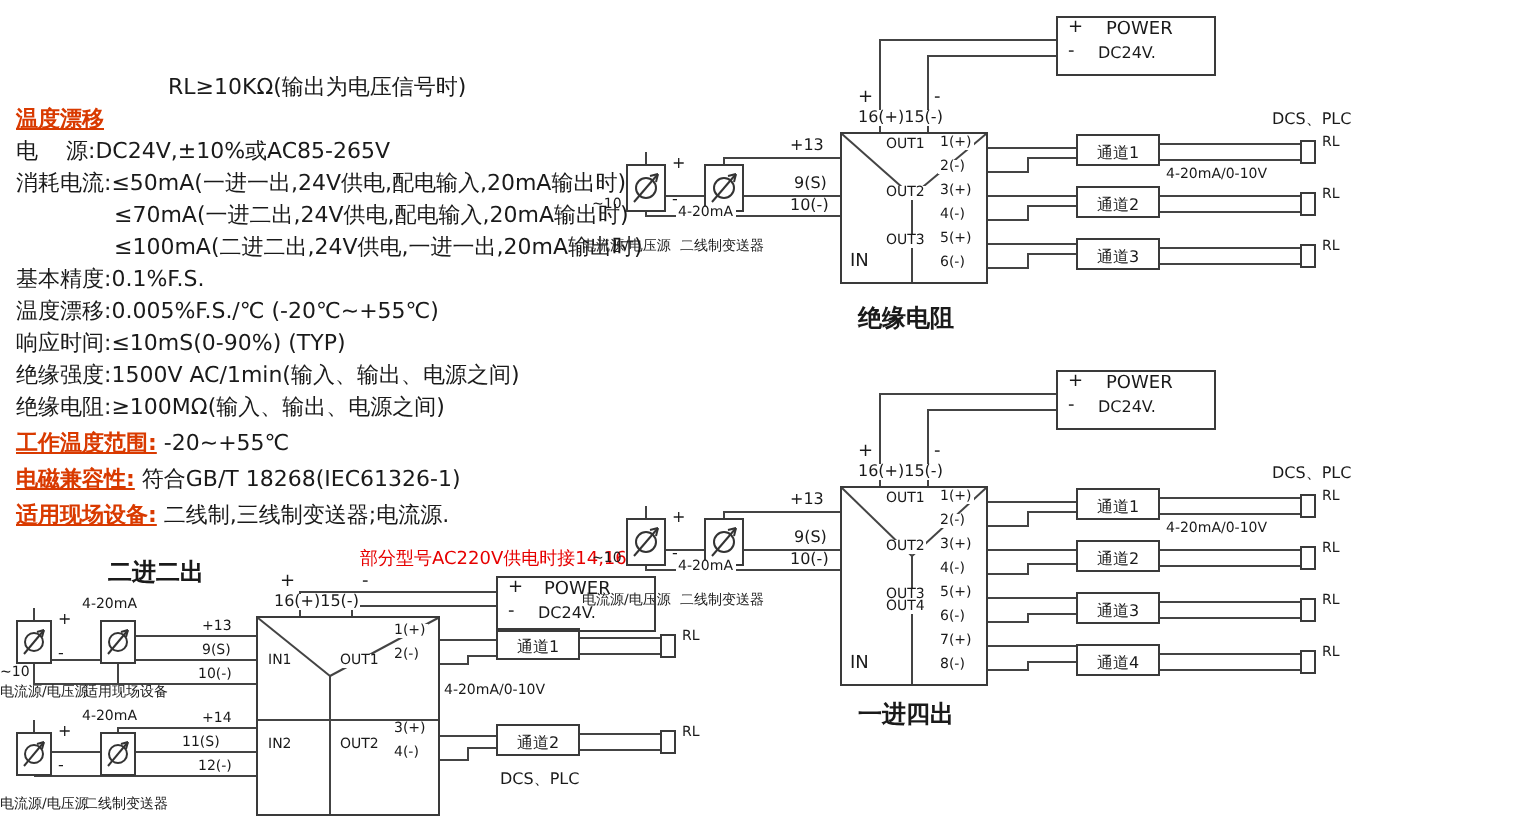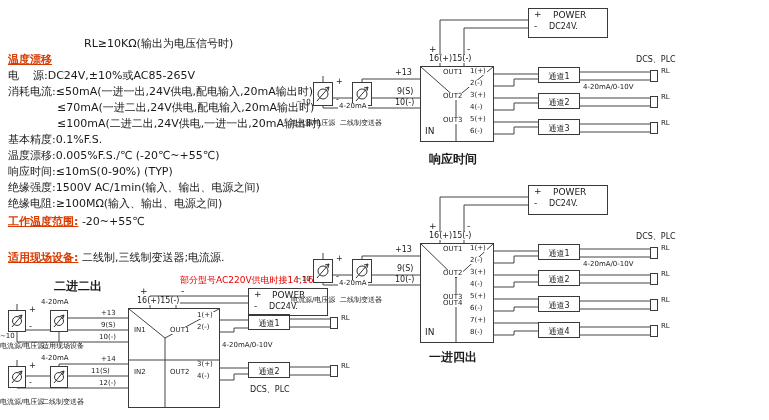--- a/index.html
+++ b/index.html
@@ -108,20 +108,21 @@
   <div class="lb f11" style="left:8px;top:70px">电    源:DC24V,±10%或AC85-265V</div>
   <div class="lb f11" style="left:8px;top:86px">消耗电流:≤50mA(一进一出,24V供电,配电输入,20mA输出时)</div>
   <div class="lb f11" style="left:57px;top:102px">≤70mA(一进二出,24V供电,配电输入,20mA输出时)</div>
   <div class="lb f11" style="left:57px;top:118px">≤100mA(二进二出,24V供电,一进一出,20mA输出时)</div>
   <div class="lb f11" style="left:8px;top:134px">基本精度:0.1%F.S.</div>
   <div class="lb f11" style="left:8px;top:150px">温度漂移:0.005%F.S./℃ (-20℃~+55℃)</div>
   <div class="lb f11" style="left:8px;top:166px">响应时间:≤10mS(0-90%) (TYP)</div>
   <div class="lb f11" style="left:8px;top:182px">绝缘强度:1500V AC/1min(输入、输出、电源之间)</div>
   <div class="lb f11" style="left:8px;top:198px">绝缘电阻:≥100MΩ(输入、输出、电源之间)</div>
   <div class="lb f11" style="left:8px;top:216px"><span class="red u">工作温度范围:</span><span> -20~+55℃</span></div>
+  <div class="lb f11" style="left:8px;top:234px"><span class="red u">电磁兼容性:</span><span> 符合GB/T 18268(IEC61326-1)</span></div>
   <div class="lb f11" style="left:8px;top:252px"><span class="red u">适用现场设备:</span><span> 二线制,三线制变送器;电流源.</span></div>
   <div class="lb f9 note" style="left:180px;top:276px">部分型号AC220V供电时接14,16.</div>
 
   <div class="bx" style="left:420px;top:66px;width:74px;height:76px"></div>
   <div class="bx" style="left:528px;top:8px;width:80px;height:30px"></div>
   <div class="ch" style="left:538px;top:67px;width:42px;height:16px">
       <span>通道1</span>
     </div>
   <div class="ch" style="left:538px;top:93px;width:42px;height:16px">
       <span>通道2</span>
@@ -165,21 +166,21 @@
   <div class="lb f7 wbg" style="left:469px;top:128px">6(-)</div>
   <div class="lb f7" style="left:661px;top:68px">RL</div>
   <div class="lb f7" style="left:661px;top:94px">RL</div>
   <div class="lb f7" style="left:661px;top:120px">RL</div>
   <div class="lb f7" style="left:583px;top:84px">4-20mA/0-10V</div>
   <div class="lb f8" style="left:636px;top:56px">DCS、PLC</div>
   <div class="lb f9" style="left:534px;top:10px">+</div>
   <div class="lb f9" style="left:553px;top:11px">POWER</div>
   <div class="lb f9" style="left:534px;top:22px">-</div>
   <div class="lb f8" style="left:549px;top:23px">DC24V.</div>
-  <div class="lb cap" style="left:429px;top:153px">响应时间</div>
+  <div class="lb cap" style="left:429px;top:153px">绝缘电阻</div>
   <div class="lb f8" style="left:336px;top:78px">+</div>
   <div class="lb f8" style="left:336px;top:96px">-</div>
   <div class="lb f7" style="left:296px;top:99px">~10</div>
   <div class="lb f7 wbg" style="left:338px;top:103px">4-20mA</div>
   <div class="lb f7" style="left:291px;top:120px">电流源/电压源</div>
   <div class="lb f7" style="left:340px;top:120px">二线制变送器</div>
 
   <div class="bx" style="left:420px;top:243px;width:74px;height:100px"></div>
   <div class="bx" style="left:528px;top:185px;width:80px;height:30px"></div>
   <div class="ch" style="left:538px;top:244px;width:42px;height:16px">

